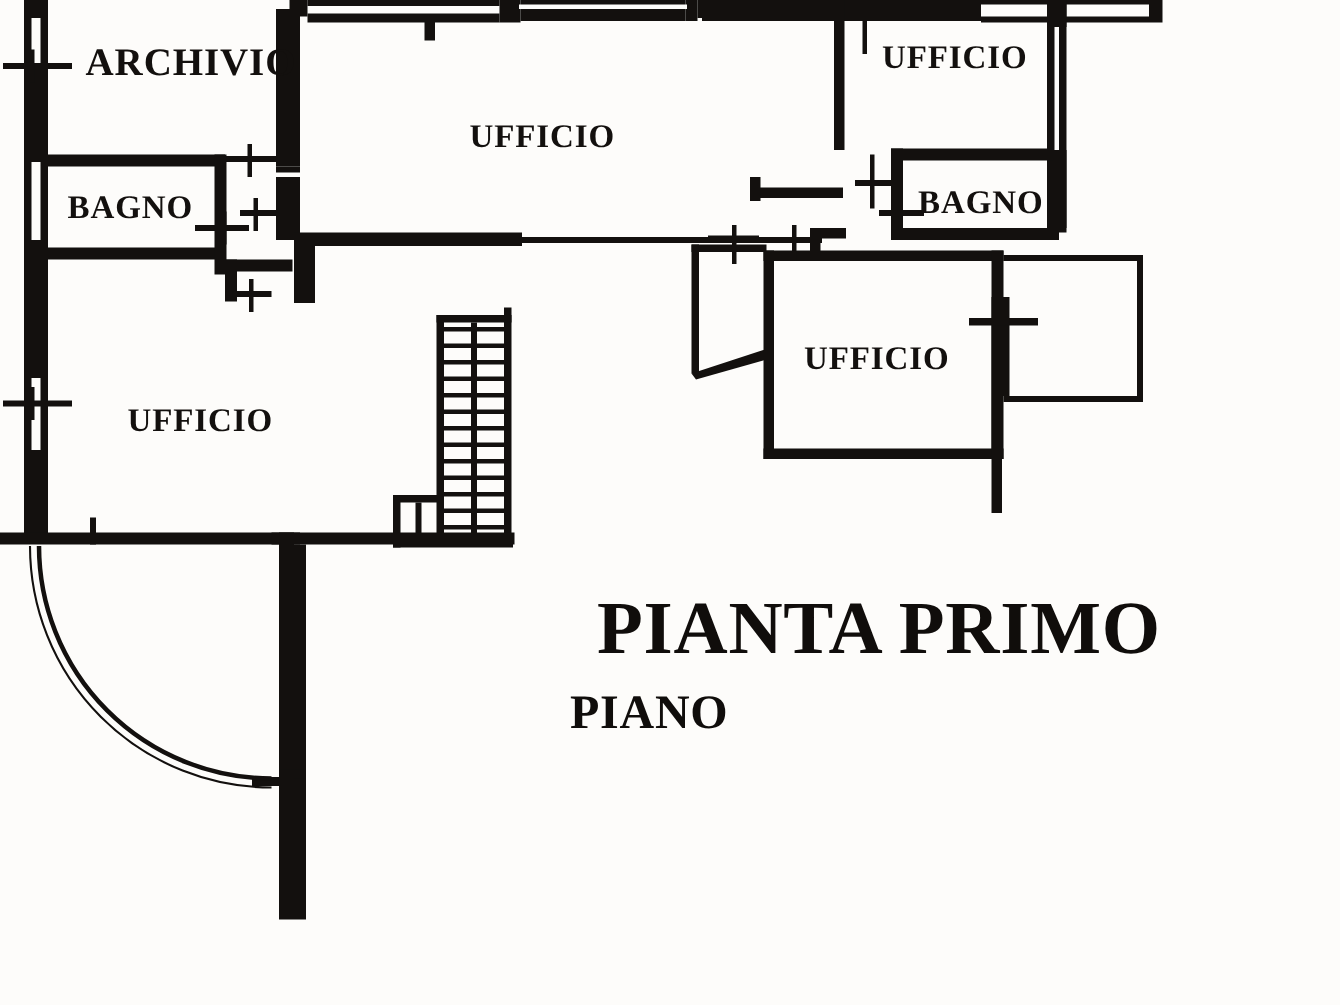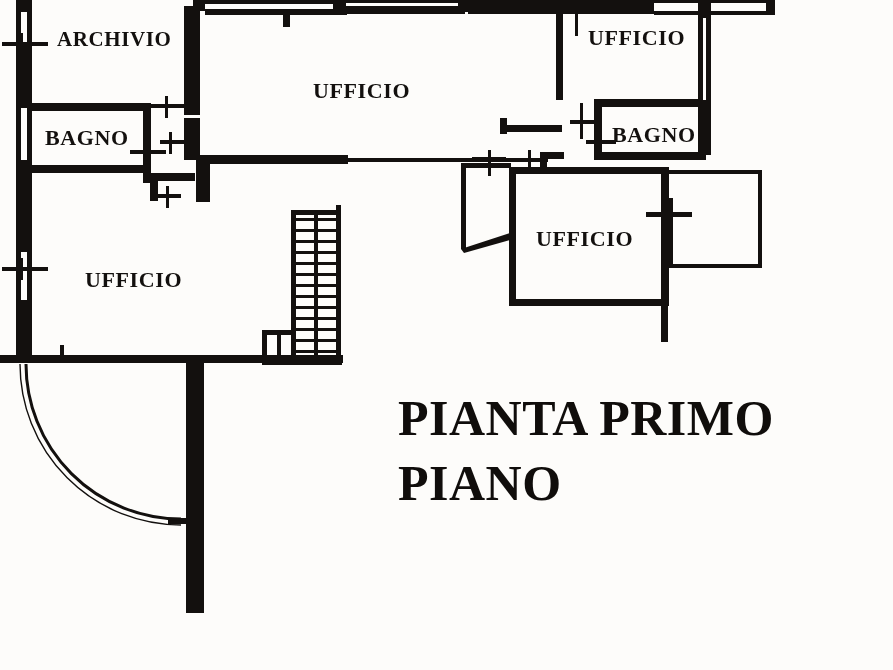--- a/index.html
+++ b/index.html
@@ -38,21 +38,21 @@
     font-family: "Liberation Serif", "DejaVu Serif", serif;
     font-weight: bold;
     color: #100d0b;
     white-space: nowrap;
     line-height: 1.02;
     letter-spacing: 0.5px;
     user-select: none;
     margin-left: 16px;
   }
   #title-line1 { left: 382px; top: 393px; font-size: 50px; }
-  #title-line2 { left: 382px; top: 458px; font-size: 50px; }
+  #title-line2 { left: 364px; top: 458px; font-size: 32px; }
 
   #watermark {
     position: absolute;
     left: 150px;
     top: 250px;
     width: 620px;
     height: 240px;
     pointer-events: none;
     opacity: 0.11;
     transform: rotate(-31deg);
@@ -220,21 +220,21 @@
       <rect x="60" y="345" width="4" height="18"></rect>
     </g>
 
     <g fill="none" stroke="#13100e">
       <path d="M 26 364 A 155 155 0 0 0 181 519" stroke-width="3"></path>
       <path d="M 20 364 A 161 161 0 0 0 181 525" stroke-width="1.4"></path>
     </g>
 
   </svg>
 
-  <div class="room-label" style="left:57px;  top:29px;  font-size:21px;">ARCHIVIO</div>
+  <div class="room-label" style="left:57px;  top:29px;  font-size:26px;">ARCHIVIO</div>
   <div class="room-label" style="left:45px;  top:127px; font-size:22px;">BAGNO</div>
   <div class="room-label" style="left:313px; top:80px;  font-size:22px;">UFFICIO</div>
   <div class="room-label" style="left:85px;  top:269px; font-size:22px;">UFFICIO</div>
   <div class="room-label" style="left:588px; top:27px;  font-size:22px;">UFFICIO</div>
   <div class="room-label" style="left:612px; top:124px; font-size:22px;">BAGNO</div>
   <div class="room-label" style="left:536px; top:228px; font-size:22px;">UFFICIO</div>
 
   <div class="plan-title" id="title-line1">PIANTA PRIMO</div>
   <div class="plan-title" id="title-line2">PIANO</div>
 

